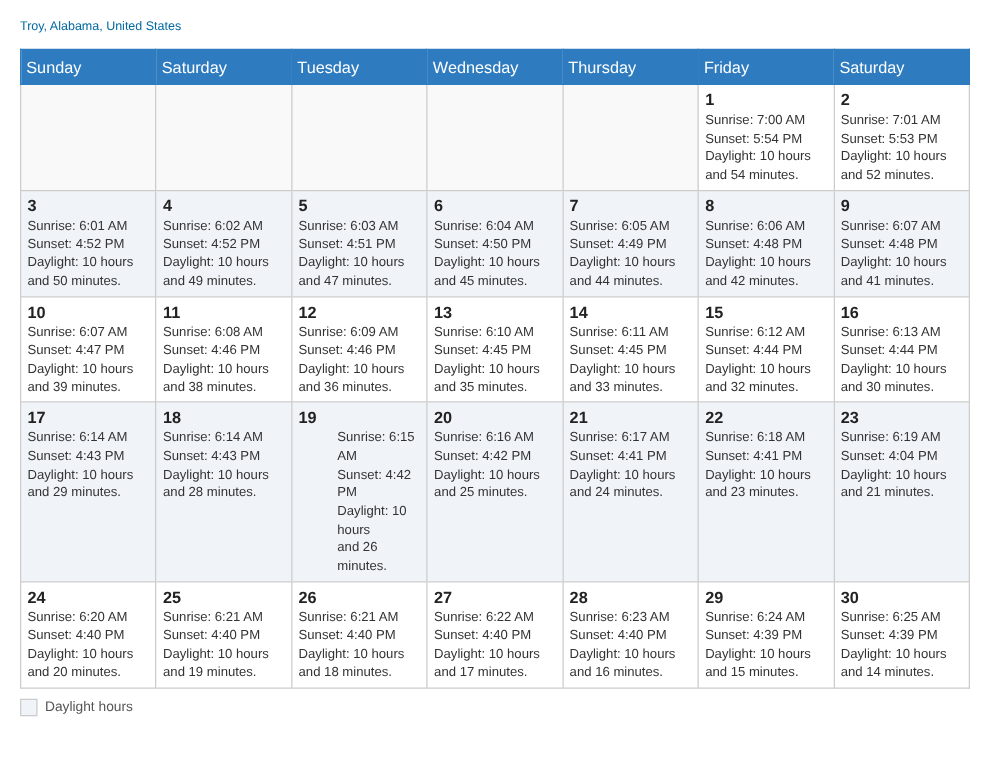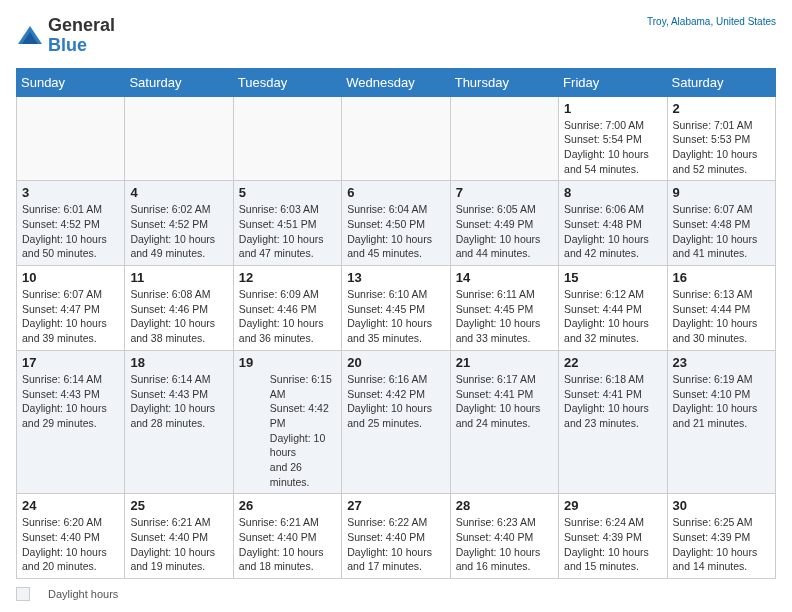--- a/index.html
+++ b/index.html
@@ -83,45 +83,35 @@
       color: #333;
       line-height: 1.4;
       font-size: 10.5px;
     }
     .footer-note {
       margin-top: 8px;
       font-size: 11px;
       color: #555;
       display: flex;
       align-items: center;
-      gap: 18px;
+      gap: 6px;
     }
     .daylight-box {
       display: inline-block;
       width: 14px;
       height: 14px;
       background: #f0f4f9;
       border: 1px solid #ccc;
       vertical-align: middle;
     }
   </style>
 </head>
 <body>
 
 <div class="header">
-  <div class="logo">
-    <svg class="logo-icon" viewBox="0 0 28 28" xmlns="http://www.w3.org/2000/svg">
-      <polygon points="14,4 26,22 2,22" fill="#2e7bbf"></polygon>
-      <polygon points="14,10 22,22 6,22" fill="#1a5a9a"></polygon>
-    </svg>
-    <div class="logo-text">
-      <span class="general">General</span><br>
-      <span class="blue">Blue</span>
-    </div>
-  </div>
   <div class="title-block">
     <div class="location">Troy, Alabama, United States</div>
   </div>
 </div>
 
 <table class="calendar">
   <thead>
     <tr>
     <th>Sunday</th>
         <th>Saturday</th>
@@ -295,21 +285,21 @@
         <td>
           <span class="day-number">22</span>
           <div class="day-info" style="white-space: pre-line;">Sunrise: 6:18 AM
 Sunset: 4:41 PM
 Daylight: 10 hours
 and 23 minutes.</div>
         </td>
         <td>
           <span class="day-number">23</span>
           <div class="day-info" style="white-space: pre-line;">Sunrise: 6:19 AM
-Sunset: 4:10 PM
+Sunset: 4:04 PM
 Daylight: 10 hours
 and 21 minutes.</div>
         </td>
       </tr>
       <tr>
         <td>
           <span class="day-number">24</span>
           <div class="day-info" style="white-space: pre-line;">Sunrise: 6:20 AM
 Sunset: 4:40 PM
 Daylight: 10 hours

